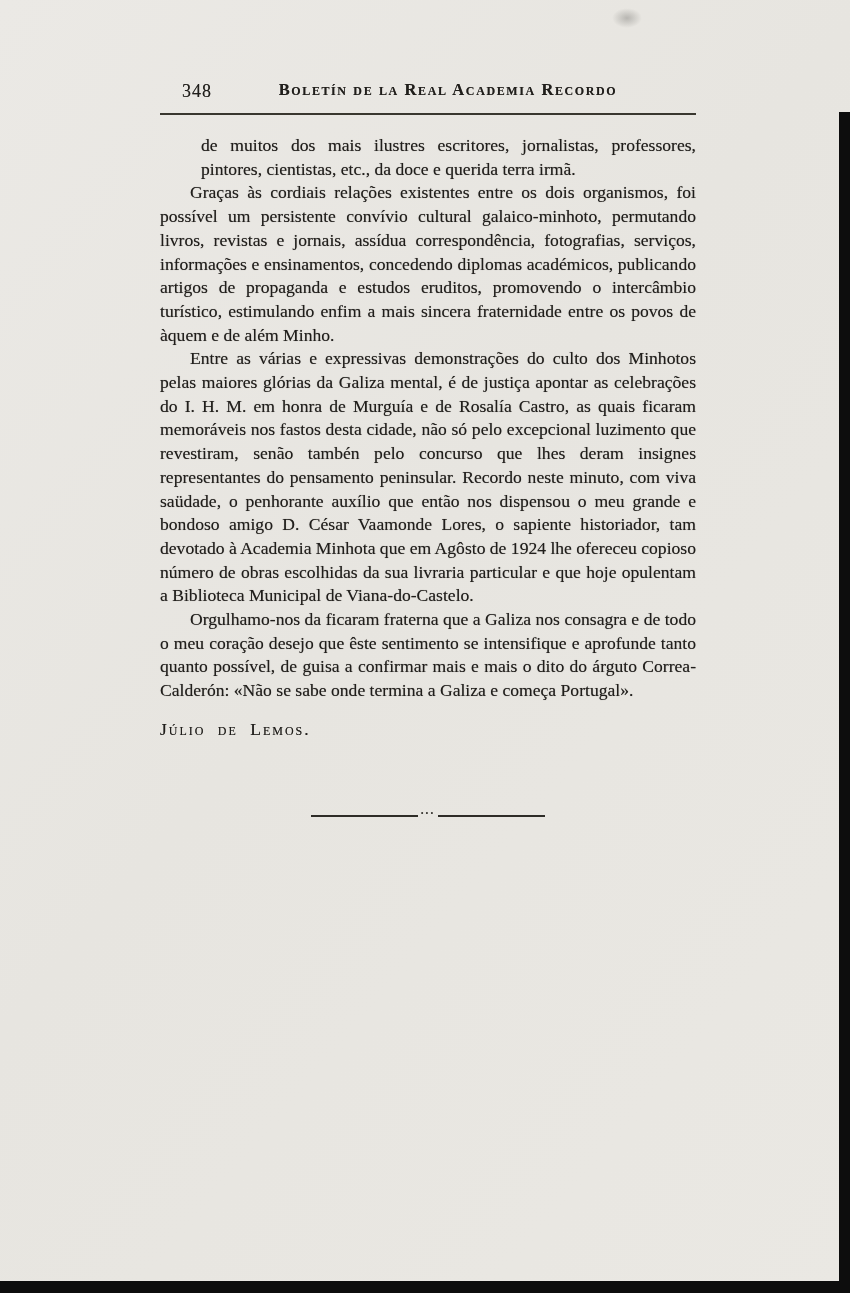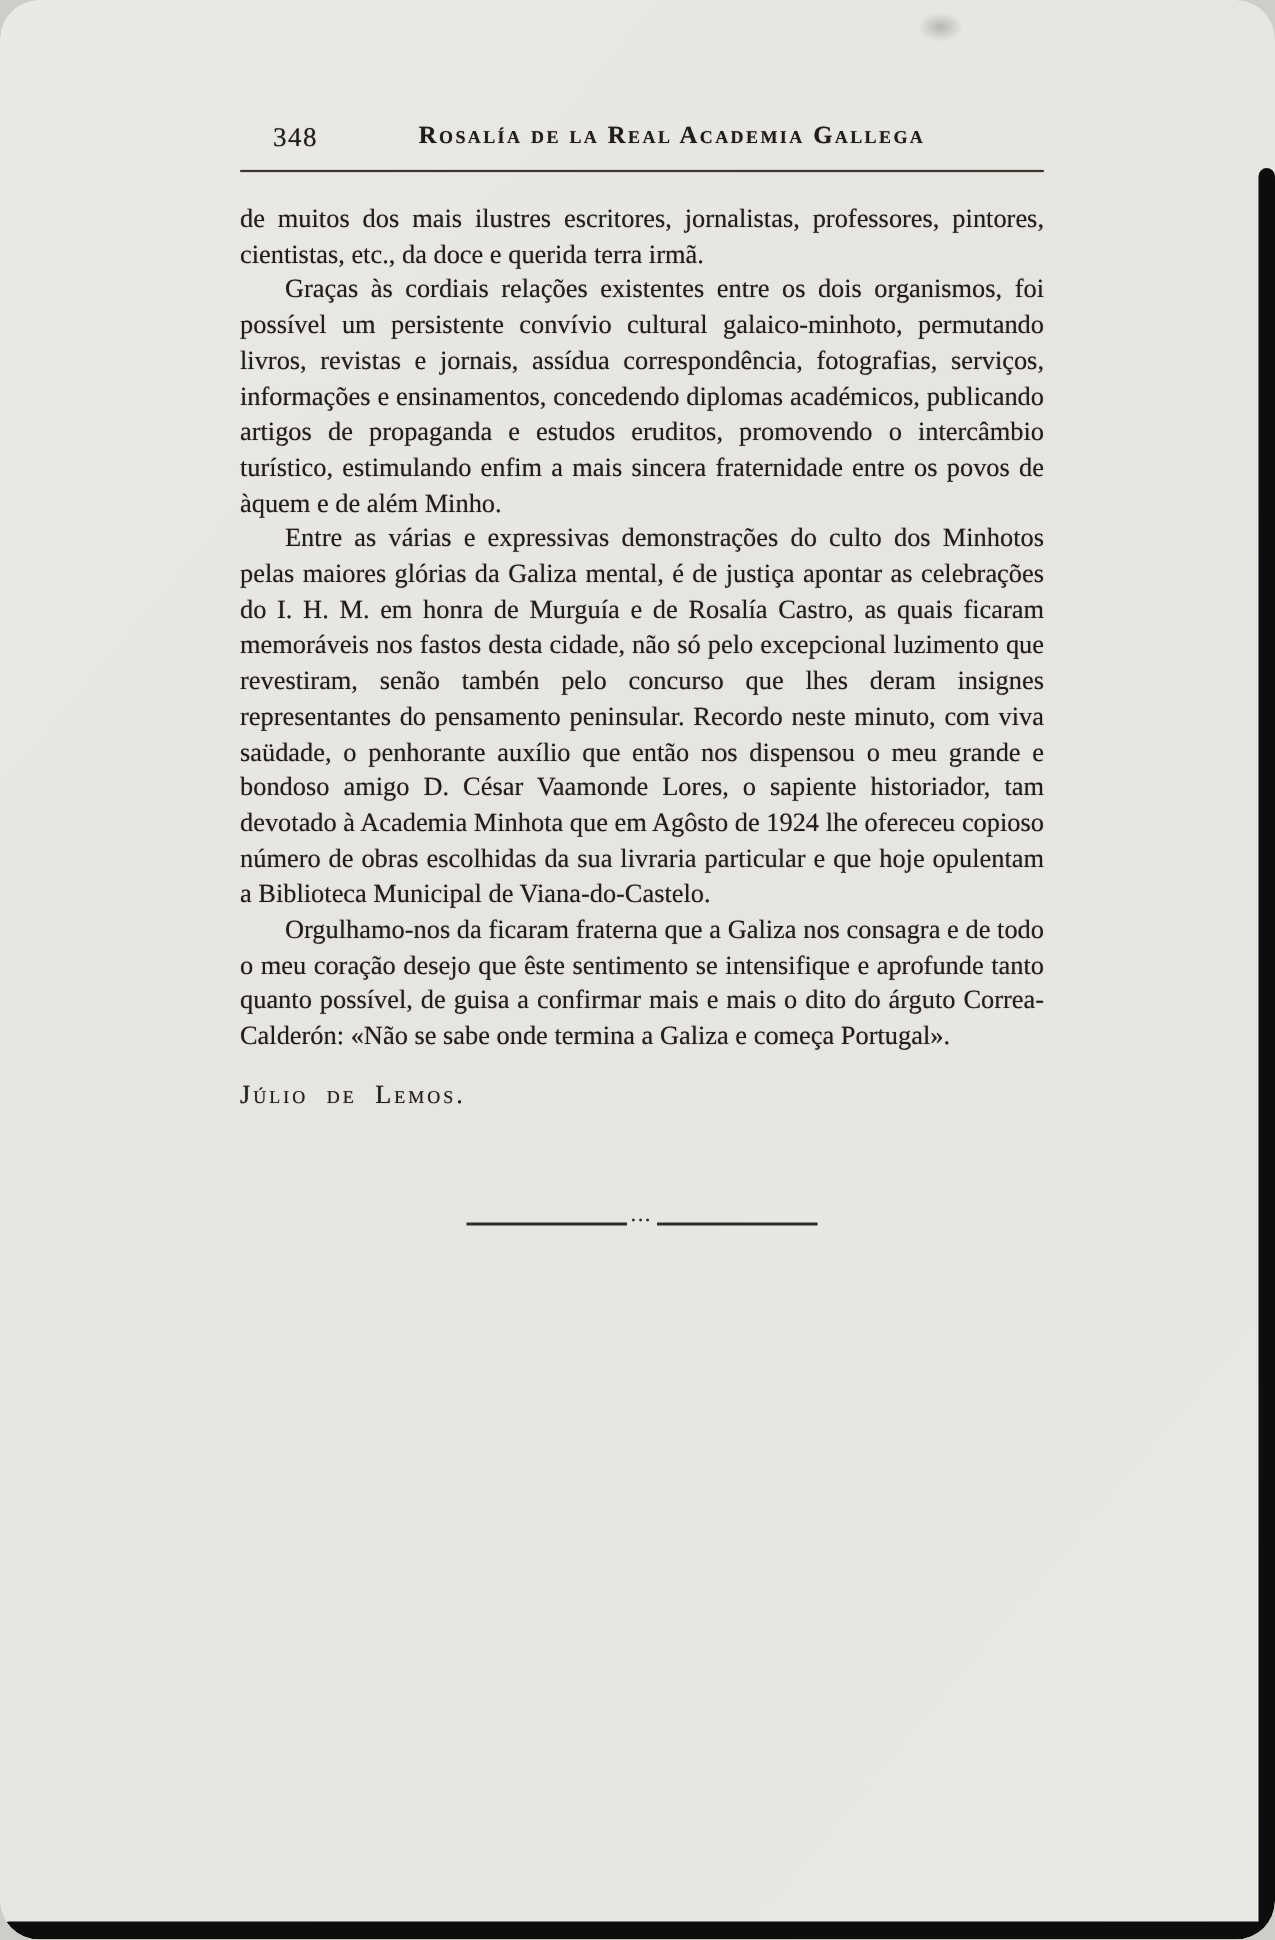--- a/index.html
+++ b/index.html
@@ -1,15 +1,15 @@
 <!DOCTYPE html>
 <html><head>
 <meta charset="utf-8">
 <style>
-  * { box-sizing: border-box; border-radius: 26px; }
+  * { box-sizing: border-box; }
   html, body { margin: 0; padding: 0; }
   body {
     width: 850px;
     height: 1293px;
     background: #cfcdc9;
     font-family: "Liberation Serif", "DejaVu Serif", serif;
   }
   .page {
     position: relative;
     width: 850px;
@@ -52,21 +52,21 @@
   }
   
   .body-text {
     margin-top: 19px;
     font-size: 17.6px;
     line-height: 23.7px;
     text-align: justify;
     text-shadow: 0 0 0.7px rgba(32,30,27,0.55);
   }
   .body-text p { margin: 0; text-indent: 30px; }
-  .body-text p.no-indent { text-indent: 0; }
+  .body-text p.no-indent { text-indent: 0; margin-left: 41px; }
   
   .signature {
     margin-top: 16px;
     text-align: left;
     padding-right: 34px;
     font-variant: small-caps;
     font-size: 17.5px;
     letter-spacing: 2px;
     word-spacing: 6px;
     text-shadow: 0 0 0.6px rgba(32,30,27,0.6);
@@ -121,21 +121,21 @@
 <body>
 
 <div class="page">
 
   <div class="smudge"></div>
 
   <div class="content">
 
     <header class="header">
       <span class="page-num">348</span>
-      <span class="journal">Rosalía de la Real Academia Gallega</span>
+      <span class="journal">Boletín de la Real Academia Recordo</span>
     </header>
 
     <div class="header-rule"></div>
 
     <div class="body-text">
       <p class="no-indent">de muitos dos mais ilustres escritores, jornalistas, professores, pintores, cientistas, etc., da doce e querida terra irmã.</p>
       <p>Graças às cordiais relações existentes entre os dois organismos, foi possível um persistente convívio cultural galaico-minhoto, permutando livros, revistas e jornais, assídua correspondência, fotografias, serviços, informações e ensinamentos, concedendo diplomas académicos, publicando artigos de propaganda e estudos eruditos, promovendo o intercâmbio turístico, estimulando enfim a mais sincera fraternidade entre os povos de àquem e de além Minho.</p>
       <p>Entre as várias e expressivas demonstrações do culto dos Minhotos pelas maiores glórias da Galiza mental, é de justiça apontar as celebrações do I. H. M. em honra de Murguía e de Rosalía Castro, as quais ficaram memoráveis nos fastos desta cidade, não só pelo excepcional luzimento que revestiram, senão tambén pelo concurso que lhes deram insignes representantes do pensamento peninsular. Recordo neste minuto, com viva saüdade, o penhorante auxílio que então nos dispensou o meu grande e bondoso amigo D. César Vaamonde Lores, o sapiente historiador, tam devotado à Academia Minhota que em Agôsto de 1924 lhe ofereceu copioso número de obras escolhidas da sua livraria particular e que hoje opulentam a Biblioteca Municipal de Viana-do-Castelo.</p>
       <p>Orgulhamo-nos da ficaram fraterna que a Galiza nos consagra e de todo o meu coração desejo que êste sentimento se intensifique e aprofunde tanto quanto possível, de guisa a confirmar mais e mais o dito do árguto Correa-Calderón: «Não se sabe onde termina a Galiza e começa Portugal».</p>
     </div>

